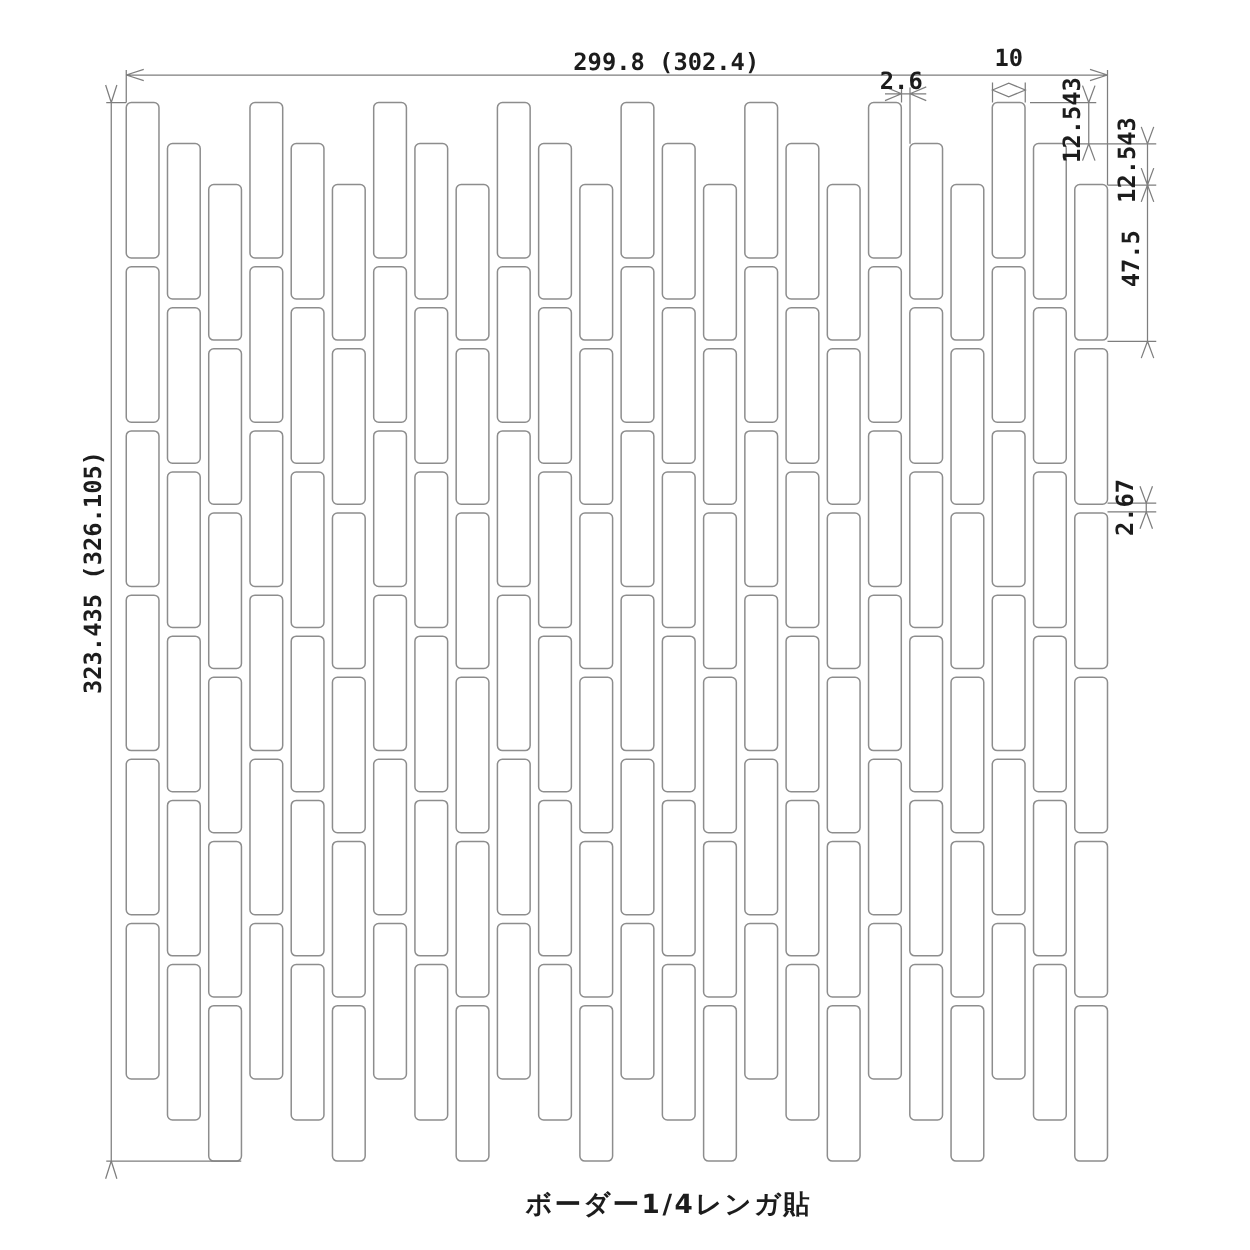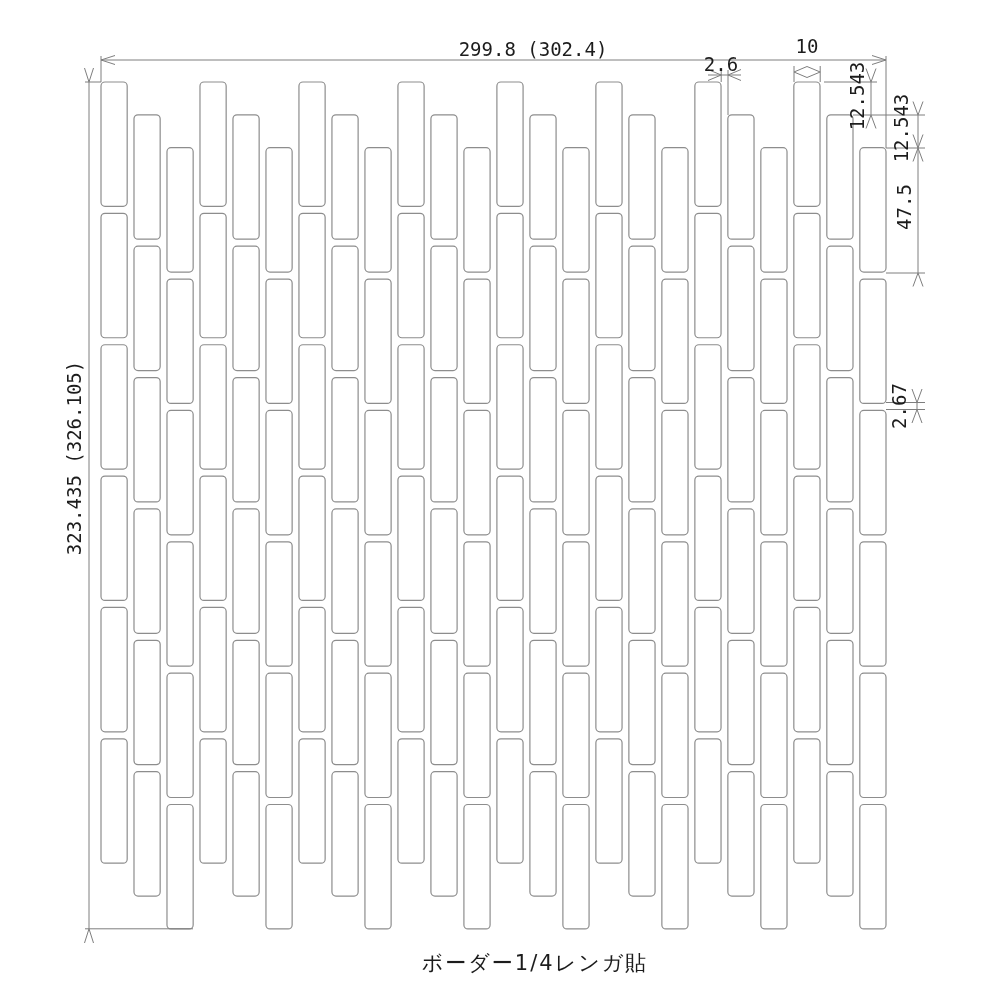--- a/index.html
+++ b/index.html
@@ -1,17 +1,17 @@
 <!DOCTYPE html>
 <html><head>
 <meta charset="utf-8">
 <style>
   html,body{margin:0;padding:0;background:#ffffff;}
   .stage{position:relative;width:1000px;height:1000px;background:#ffffff;overflow:hidden;
-         font-family:"DejaVu Sans Mono", monospace;}
+         font-family:"DejaVu Sans Mono", monospace;font-weight:bold;}
   svg text{fill:#1c1c1c;}
   .num{font-family:"DejaVu Sans Mono", monospace;font-size:19px;}
   .num-small{font-family:"DejaVu Sans Mono", monospace;font-size:19px;}
   .caption-text{font-family:"DejaVu Sans", sans-serif;font-size:21px;letter-spacing:2px;}
   .dimline{stroke:#7e7e7e;stroke-width:1;fill:none;}
   .tile{stroke:#8d8d8d;stroke-width:1.2;fill:#ffffff;}
 </style>
 </head>
 <body>
 

